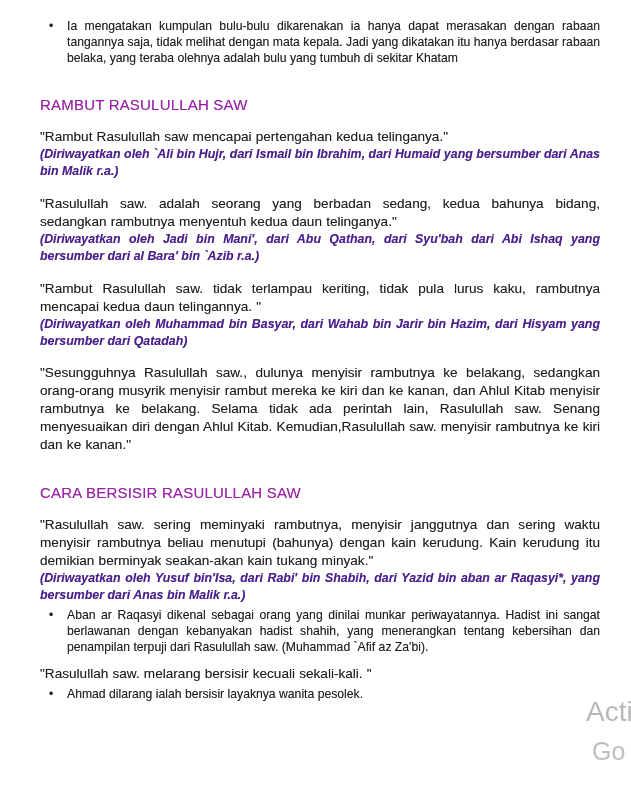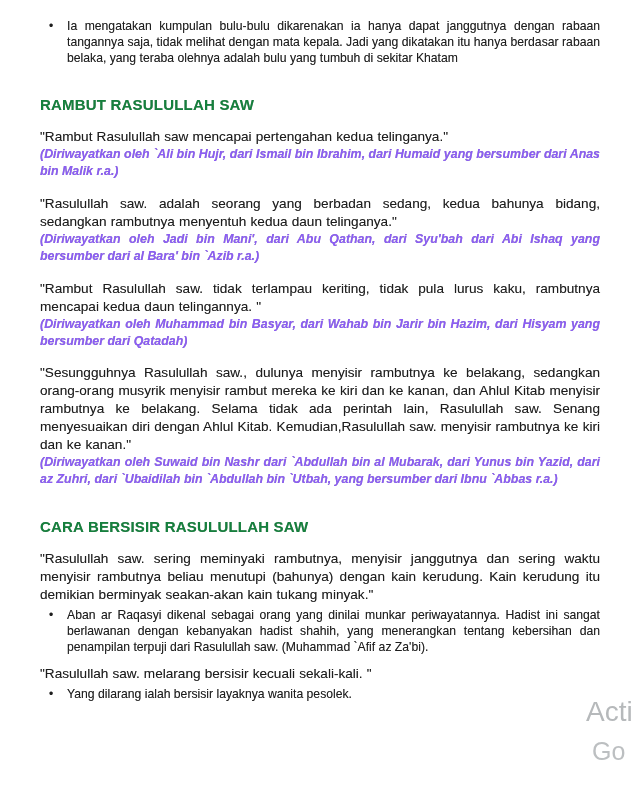--- a/index.html
+++ b/index.html
@@ -13,63 +13,63 @@
     font-family:"Liberation Sans","DejaVu Sans",sans-serif;
     color:#1e1e1e;
     filter:blur(0.3px);
     text-shadow:0 0 0.6px rgba(40,40,40,0.45);
     overflow:hidden;
   }
   .bullet-row{display:flex;margin:4px 0 0 0;}
   .bullet-row .dot{flex:none;width:27px;padding-left:9px;box-sizing:border-box;font-size:12px;line-height:16px;}
   .bullet-row .bullet-text{flex:1;margin:0;font-size:12.2px;line-height:16px;text-align:justify;}
   .note-row{margin-top:3px;}
-  .heading{font-size:15px;font-weight:bold;color:#15803d;margin:30px 0 0 0;letter-spacing:0.2px;}
+  .heading{font-size:15px;font-weight:normal;color:#a21caf;margin:30px 0 0 0;letter-spacing:0.2px;}
   .heading.h2{}
   .quote{font-size:13.6px;line-height:18px;margin:15px 0 0 0;text-align:justify;word-spacing:0.4px;}
   .quote.tight{margin-top:10px;}
-  .citation{font-size:12.4px;line-height:16.9px;font-weight:bold;font-style:italic;margin:0;text-align:justify;color:#8b5cf6;}
+  .citation{font-size:12.4px;line-height:16.9px;font-weight:bold;font-style:italic;margin:0;text-align:justify;color:#4c1d95;}
   .wm{position:absolute;font-family:"Liberation Sans","DejaVu Sans",sans-serif;white-space:nowrap;text-shadow:none;}
   .wm1{left:586px;top:696px;font-size:28px;color:#b6b9bb;}
   .wm2{left:592px;top:737px;font-size:25px;color:#bcbfc1;}
 </style>
 </head>
 <body>
 
 <div class="page">
 
   <div class="bullet-row">
     <span class="dot">•</span>
-    <p class="bullet-text">Ia mengatakan kumpulan bulu-bulu dikarenakan ia hanya dapat janggutnya dengan rabaan tangannya saja, tidak melihat dengan mata kepala. Jadi yang dikatakan itu hanya berdasar rabaan belaka, yang teraba olehnya adalah bulu yang tumbuh di sekitar Khatam</p>
+    <p class="bullet-text">Ia mengatakan kumpulan bulu-bulu dikarenakan ia hanya dapat merasakan dengan rabaan tangannya saja, tidak melihat dengan mata kepala. Jadi yang dikatakan itu hanya berdasar rabaan belaka, yang teraba olehnya adalah bulu yang tumbuh di sekitar Khatam</p>
   </div>
 
   <h2 class="heading h1">RAMBUT RASULULLAH SAW</h2>
 
   <p class="quote">"Rambut Rasulullah saw mencapai pertengahan kedua telinganya."</p>
   <p class="citation">(Diriwayatkan oleh `Ali bin Hujr, dari Ismail bin Ibrahim, dari Humaid yang bersumber dari Anas bin Malik r.a.)</p>
 
   <p class="quote">"Rasulullah saw. adalah seorang yang berbadan sedang, kedua bahunya bidang, sedangkan rambutnya menyentuh kedua daun telinganya."</p>
   <p class="citation">(Diriwayatkan oleh Jadi bin Mani', dari Abu Qathan, dari Syu'bah dari Abi Ishaq yang bersumber dari al Bara' bin `Azib r.a.)</p>
 
   <p class="quote">"Rambut Rasulullah saw. tidak terlampau keriting, tidak pula lurus kaku, rambutnya mencapai kedua daun telingannya. "</p>
   <p class="citation">(Diriwayatkan oleh Muhammad bin Basyar, dari Wahab bin Jarir bin Hazim, dari Hisyam yang bersumber dari Qatadah)</p>
 
   <p class="quote">"Sesungguhnya Rasulullah saw., dulunya menyisir rambutnya ke belakang, sedangkan orang-orang musyrik menyisir rambut mereka ke kiri dan ke kanan, dan Ahlul Kitab menyisir rambutnya ke belakang. Selama tidak ada perintah lain, Rasulullah saw. Senang menyesuaikan diri dengan Ahlul Kitab. Kemudian,Rasulullah saw. menyisir rambutnya ke kiri dan ke kanan."</p>
-  <p class="citation">(Diriwayatkan oleh Suwaid bin Nashr dari `Abdullah bin al Mubarak, dari Yunus bin Yazid, dari az Zuhri, dari `Ubaidilah bin `Abdullah bin `Utbah, yang bersumber dari Ibnu `Abbas r.a.)</p>
 
   <h2 class="heading h2">CARA BERSISIR RASULULLAH SAW</h2>
 
   <p class="quote">"Rasulullah saw. sering meminyaki rambutnya, menyisir janggutnya dan sering waktu menyisir rambutnya beliau menutupi (bahunya) dengan kain kerudung. Kain kerudung itu demikian berminyak seakan-akan kain tukang minyak."</p>
+  <p class="citation">(Diriwayatkan oleh Yusuf bin'Isa, dari Rabi' bin Shabih, dari Yazid bin aban ar Raqasyi*, yang bersumber dari Anas bin Malik r.a.)</p>
   <div class="bullet-row note-row">
     <span class="dot">•</span>
     <p class="bullet-text">Aban ar Raqasyi dikenal sebagai orang yang dinilai munkar periwayatannya. Hadist ini sangat berlawanan dengan kebanyakan hadist shahih, yang menerangkan tentang kebersihan dan penampilan terpuji dari Rasulullah saw. (Muhammad `Afif az Za'bi).</p>
   </div>
 
   <p class="quote tight">"Rasulullah saw. melarang bersisir kecuali sekali-kali. "</p>
   <div class="bullet-row note-row">
     <span class="dot">•</span>
-    <p class="bullet-text">Yang dilarang ialah bersisir layaknya wanita pesolek.</p>
+    <p class="bullet-text">Ahmad dilarang ialah bersisir layaknya wanita pesolek.</p>
   </div>
 
   <div class="wm wm1">Acti</div>
   <div class="wm wm2">Go to</div>
 
 </div>
 
 </body></html>

